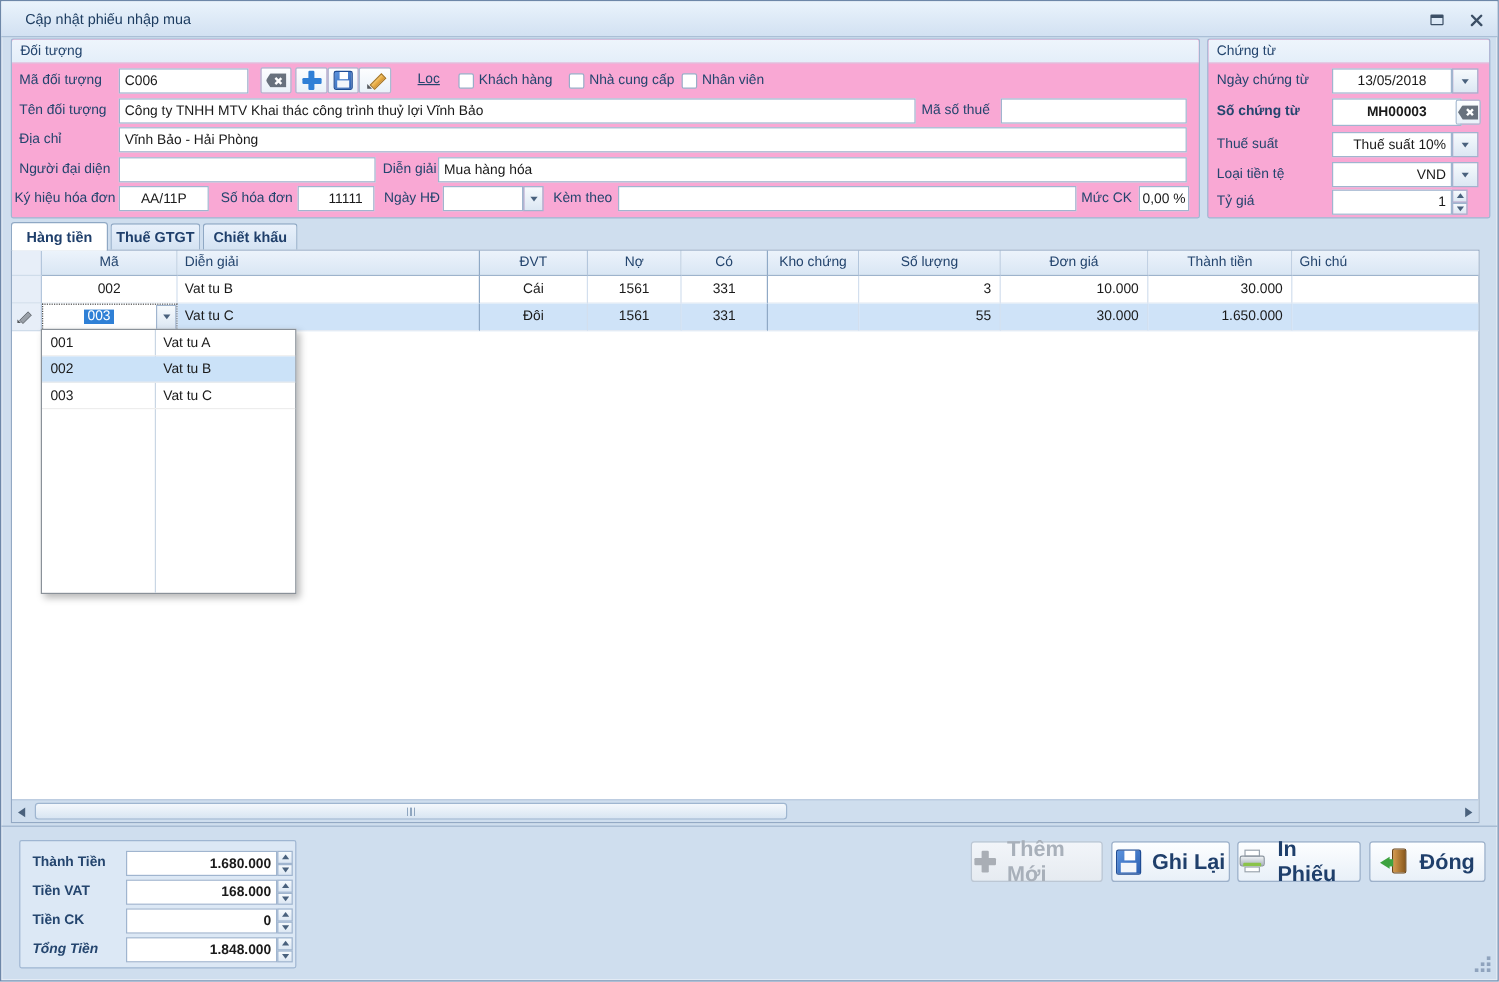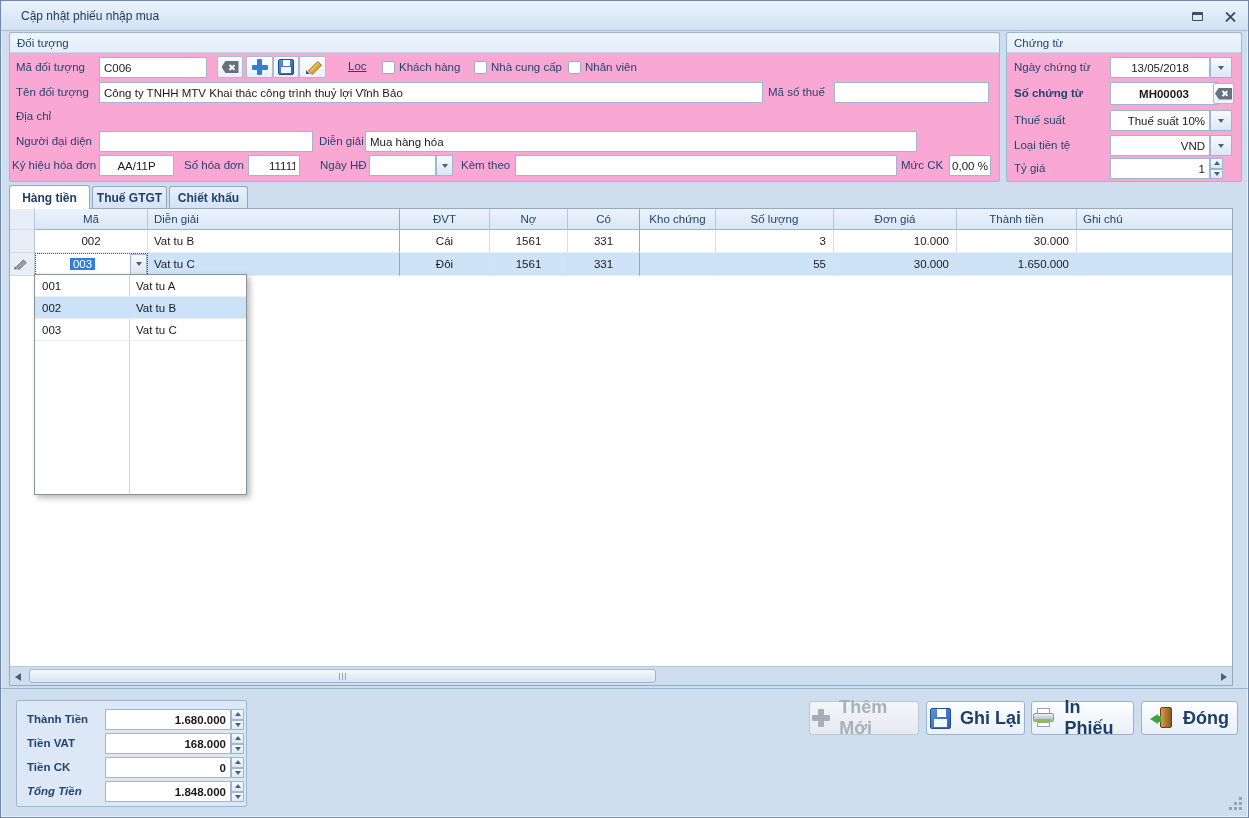--- a/index.html
+++ b/index.html
@@ -142,30 +142,31 @@
     <span class="lbl" style="left:481px;top:24px;">Nhà cung cấp</span>
     <span class="cb-box" style="left:558px;top:28px;"></span>
     <span class="lbl" style="left:575px;top:24px;">Nhân viên</span>
 
     <span class="lbl" style="left:6px;top:49px;">Tên đối tượng</span>
     <input class="inp" style="left: 89px; top: 49px; width: 664px;" value="Công ty TNHH MTV Khai thác công trình thuỷ lợi Vĩnh Bảo">
     <span class="lbl" style="left:758px;top:49px;">Mã số thuế</span>
     <input class="inp" style="left: 824px; top: 49px; width: 155px;" value="">
 
     <span class="lbl" style="left:6px;top:73px;">Địa chỉ</span>
+    <input class="inp" style="left: 89px; top: 73px; width: 890px;" value="Vĩnh Bảo - Hải Phòng">
 
     <span class="lbl" style="left:6px;top:98px;">Người đại diện</span>
     <input class="inp" style="left: 89px; top: 98px; width: 214px;" value="">
     <span class="lbl" style="left:309px;top:98px;">Diễn giải</span>
-    <input class="inp" style="left: 355px; top: 98px; width: 552px;" value="Mua hàng hóa">
+    <input class="inp" style="left: 355px; top: 98px; width: 624px;" value="Mua hàng hóa">
 
     <span class="lbl" style="left:2px;top:122px;">Ký hiệu hóa đơn</span>
     <input class="inp center" style="left: 89px; top: 122px; width: 75px;" value="AA/11P">
     <span class="lbl" style="left:174px;top:122px;">Số hóa đơn</span>
-    <input class="inp center" style="left: 238px; top: 122px; width: 52px; padding-left: 20px;" value="11111">
+    <input class="inp center" style="left: 238px; top: 122px; width: 64px; padding-left: 20px;" value="11111">
     <span class="lbl" style="left:310px;top:122px;">Ngày HĐ</span>
     <input class="inp" style="left: 359px; top: 122px; width: 67px;" value="">
     <span class="dropbtn" style="left:426px;top:122px;width:17px;"></span>
     <span class="lbl" style="left:451px;top:122px;">Kèm theo</span>
     <input class="inp" style="left: 505px; top: 122px; width: 382px;" value="">
     <span class="lbl" style="left:891px;top:122px;">Mức CK</span>
     <input class="inp center" style="left: 939px; top: 122px; width: 42px; padding: 0px 2px;" value="0,00 %">
   </div>
 
   <div class="group" style="left:1005px;top:31px;width:236px;height:150px;">

